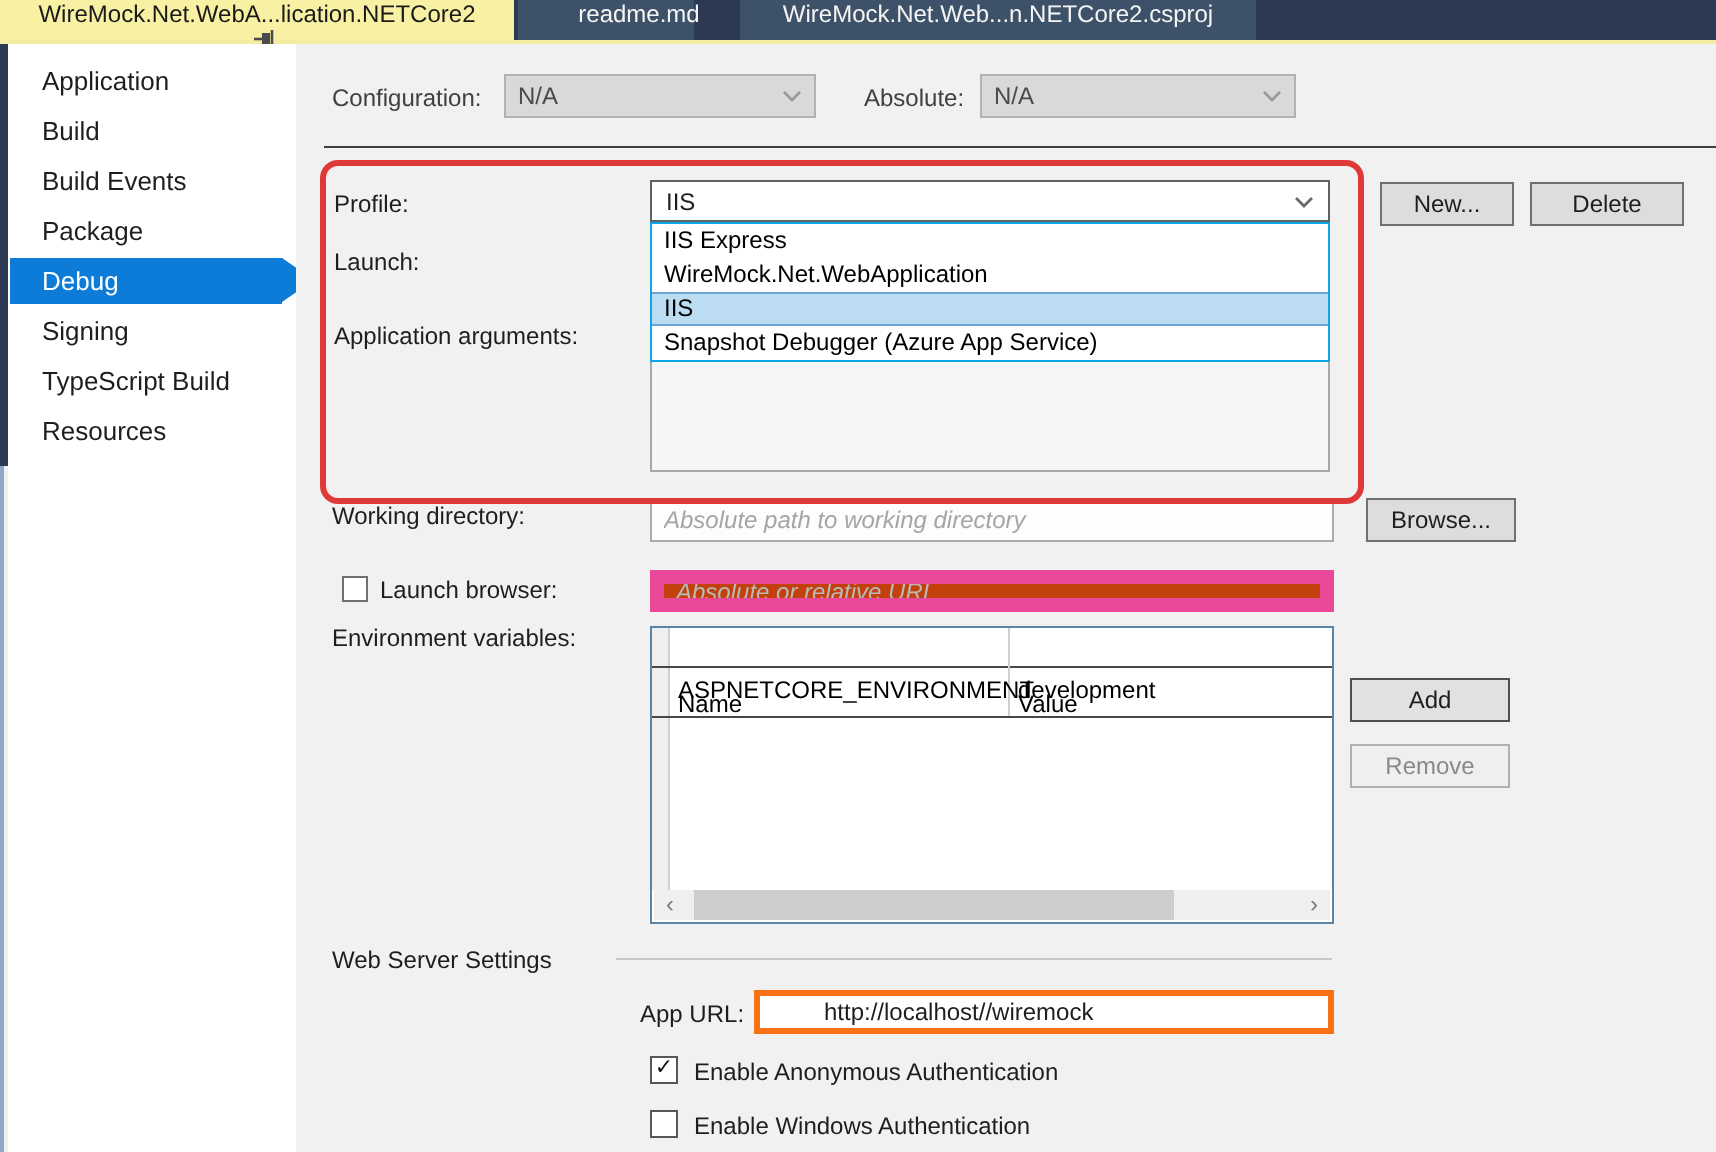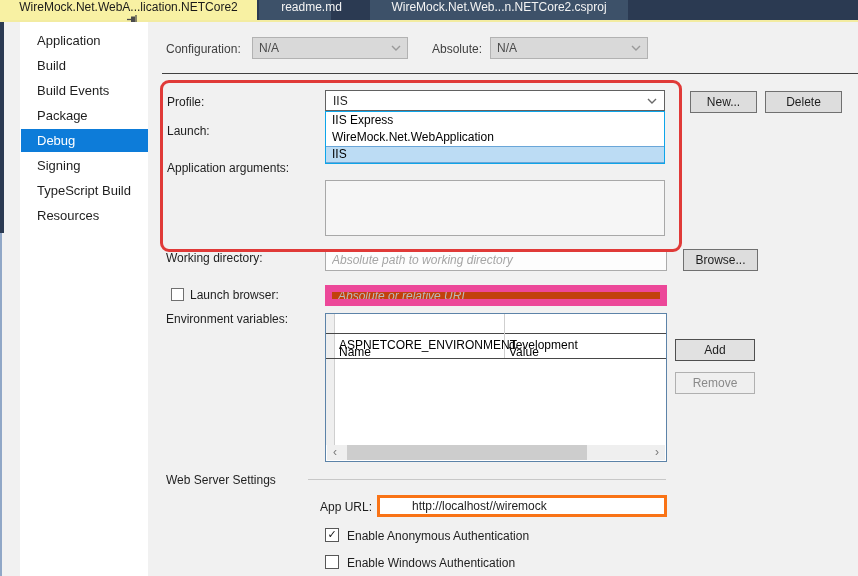--- a/index.html
+++ b/index.html
@@ -11,21 +11,21 @@
   .tab{position:absolute;top:0;height:20px;display:flex;align-items:center;box-sizing:border-box;flex-direction:column;}
   .tab-active{background:#f8f1a3;color:#1a1a1a;padding:0 6px;}
   .tab-inactive{background:#3d5169;color:#f4f4f4;padding:0 8px;}
   .tab-title{white-space:nowrap;}
   .tab-ico{margin-left:8px;color:#4b4b4b;display:flex;align-items:center;}
   .close-x{font-size:11px;font-weight:bold;}
 
   
   .edge-navy{position:absolute;left:0;top:22px;width:4px;height:211px;background:#2b3a52;}
   .edge-blue{position:absolute;left:0;top:233px;width:2px;height:343px;background:#90a7c7;}
-  .sidebar{position:absolute;left:20px;top:22px;width:144px;height:554px;background:#ffffff;}
+  .sidebar{position:absolute;left:4px;top:22px;width:144px;height:554px;background:#ffffff;}
   .nav-item{position:absolute;left:0;width:144px;height:25px;line-height:25px;padding-left:17px;box-sizing:border-box;font-size:13px;color:#1e1e1e;cursor:default;}
   .nav-sel-bg{position:absolute;left:1px;top:1px;height:23px;width:136px;background:#0d7cd9;color:#ffffff;line-height:23px;padding-left:16px;box-sizing:border-box;font-size:13px;}
   .nav-sel-arrow{position:absolute;left:137px;top:1px;width:0;height:0;border-top:11.5px solid transparent;border-bottom:11.5px solid transparent;border-left:16px solid #0d7cd9;}
 
   
   .content{position:absolute;left:148px;top:22px;width:710px;height:554px;background:#f1f1f1;}
   .lbl{position:absolute;white-space:nowrap;color:#1e1e1e;}
   .lbl-dis{color:#404040;}
   .sep-dark{position:absolute;height:1px;background:#404040;}
   .sep-light{position:absolute;height:1px;background:#c8c8c8;}
@@ -81,21 +81,21 @@
         <svg width="11" height="11" viewBox="0 0 11 11">
             <g stroke="#4b4b4b" stroke-width="1.3" fill="none">
               <line x1="0" y1="5.5" x2="4" y2="5.5"></line>
               <rect x="4" y="2.5" width="4" height="6" fill="#4b4b4b" stroke="none"></rect>
               <line x1="9" y1="1" x2="9" y2="10"></line>
             </g>
           </svg>
       </span>
       <span class="tab-ico close-x">✕</span>
     </div>
-    <div class="tab tab-inactive" style="left:259px;width:72px;padding-left:41px;">
+    <div class="tab tab-inactive" style="left:259px;width:88px;padding-left:41px;">
       <span class="tab-title">readme.md</span>
     </div>
     <div class="tab tab-inactive" style="left:370px;width:258px;justify-content:flex-start;">
       <span class="tab-title">WireMock.Net.Web...n.NETCore2.csproj</span>
     </div>
   </div>
 
   <div class="edge-navy"></div>
   <div class="edge-blue"></div>
 
@@ -149,20 +149,21 @@
 
     <div class="lbl" style="left:19px;top:102px;">Launch:</div>
     <div class="lbl" style="left:19px;top:139px;">Application arguments:</div>
 
     <div class="args-box" style="left:177px;top:158px;width:340px;height:56px;"></div>
 
     <div class="droplist" style="left:177px;top:89px;width:340px;">
       <div class="dd-item">IIS Express</div>
       <div class="dd-item">WireMock.Net.WebApplication</div>
       <div class="dd-item hl">IIS</div>
+      <div class="dd-item">Snapshot Debugger (Azure App Service)</div>
     </div>
 
     <div class="btn" style="left:542px;top:69px;width:67px;height:22px;">New...</div>
     <div class="btn" style="left:617px;top:69px;width:77px;height:22px;">Delete</div>
 
     <div class="lbl" style="left:18px;top:229px;">Working directory:</div>
     <input class="txt" style="left: 177px; top: 227px; width: 342px; height: 22px;" placeholder="Absolute path to working directory">
     <div class="btn" style="left:535px;top:227px;width:75px;height:22px;">Browse...</div>
 
     <div class="cb" style="left:23px;top:266px;border-color:#707070;"></div>

